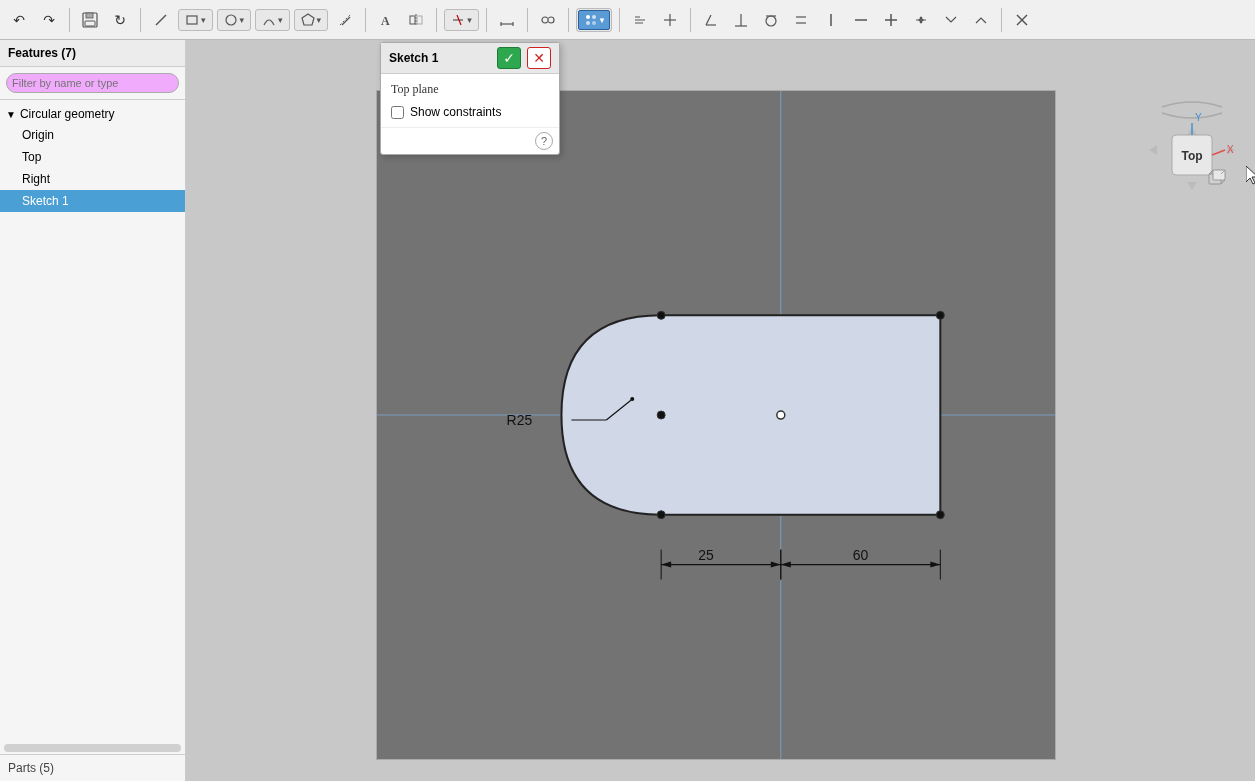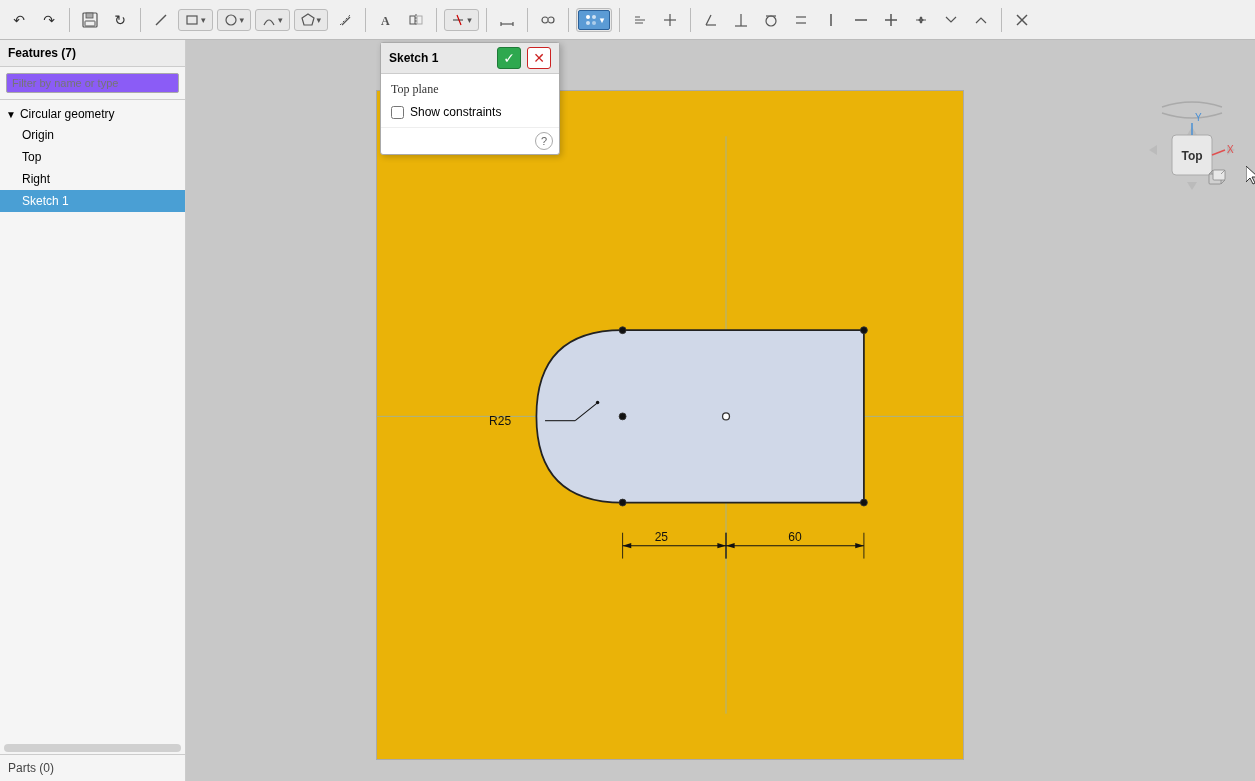--- a/index.html
+++ b/index.html
@@ -67,24 +67,24 @@
       border-bottom: 1px solid #ccc;
       background: #ececec;
     }
     .sidebar-search {
       padding: 6px 6px;
       border-bottom: 1px solid #ccc;
     }
     .sidebar-search input {
       width: 100%;
       border: 1px solid #aaa;
-      border-radius: 2px;
+      border-radius: 10px;
       padding: 3px 5px;
       font-size: 11px;
-      background: #8b5cf6;
+      background: #f0abfc;
     }
     .sidebar-tree {
       flex: 1;
       overflow-y: auto;
       padding: 4px 0;
     }
     .tree-group-label {
       display: flex; align-items: center;
       padding: 3px 6px;
       font-size: 12px;
@@ -193,23 +193,23 @@
       font-size: 11px;
       cursor: pointer;
       color: #666;
     }
 
     
     .sketch-canvas {
       position: absolute;
       left: 190px;
       top: 50px;
-      width: 588px;
+      width: 680px;
       height: 670px;
-      background: #eab308;
+      background: #737373;
       border: 1px solid #aaa;
     }
 
     
     .cursor-arrow {
       position: absolute;
       left: 1060px;
       top: 126px;
       width: 16px; height: 16px;
       pointer-events: none;
@@ -450,21 +450,21 @@
         <span style="font-size:10px;">▼</span>
         <span>Circular geometry</span>
       </div>
       <div class="tree-item">Origin</div>
       <div class="tree-item">Top</div>
       <div class="tree-item">Right</div>
       <div class="tree-item selected">Sketch 1</div>
     </div>
     <div class="scrollbar-track"></div>
     <div class="sidebar-bottom">
-      <span>Parts (0)</span>
+      <span>Parts (5)</span>
     </div>
   </div>
 
   <div class="canvas-area">
 
     <div class="sketch-panel">
       <div class="sketch-panel-header">
         <span class="sketch-panel-title">Sketch 1</span>
         <div class="btn-green">✓</div>
         <div class="btn-red">✕</div>

